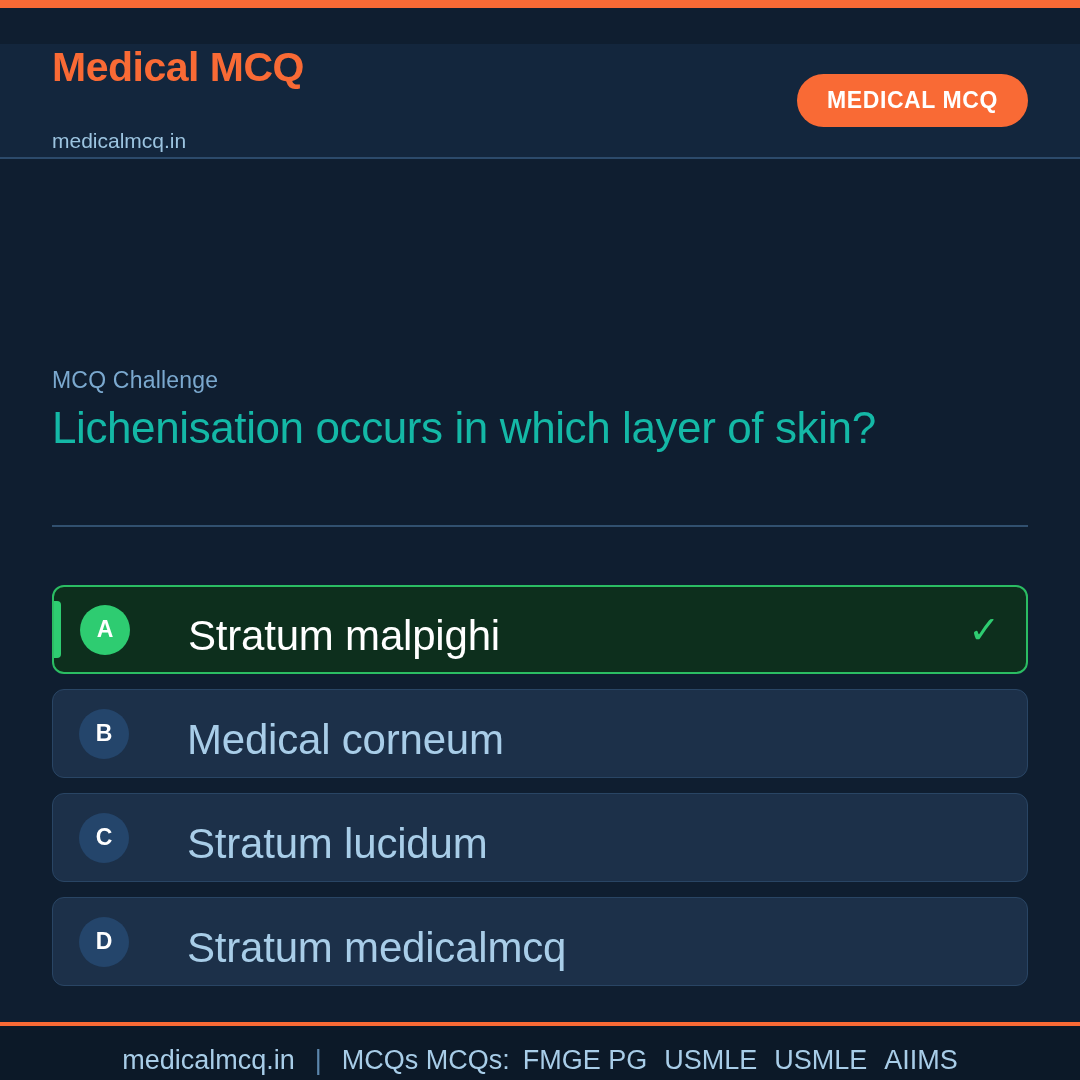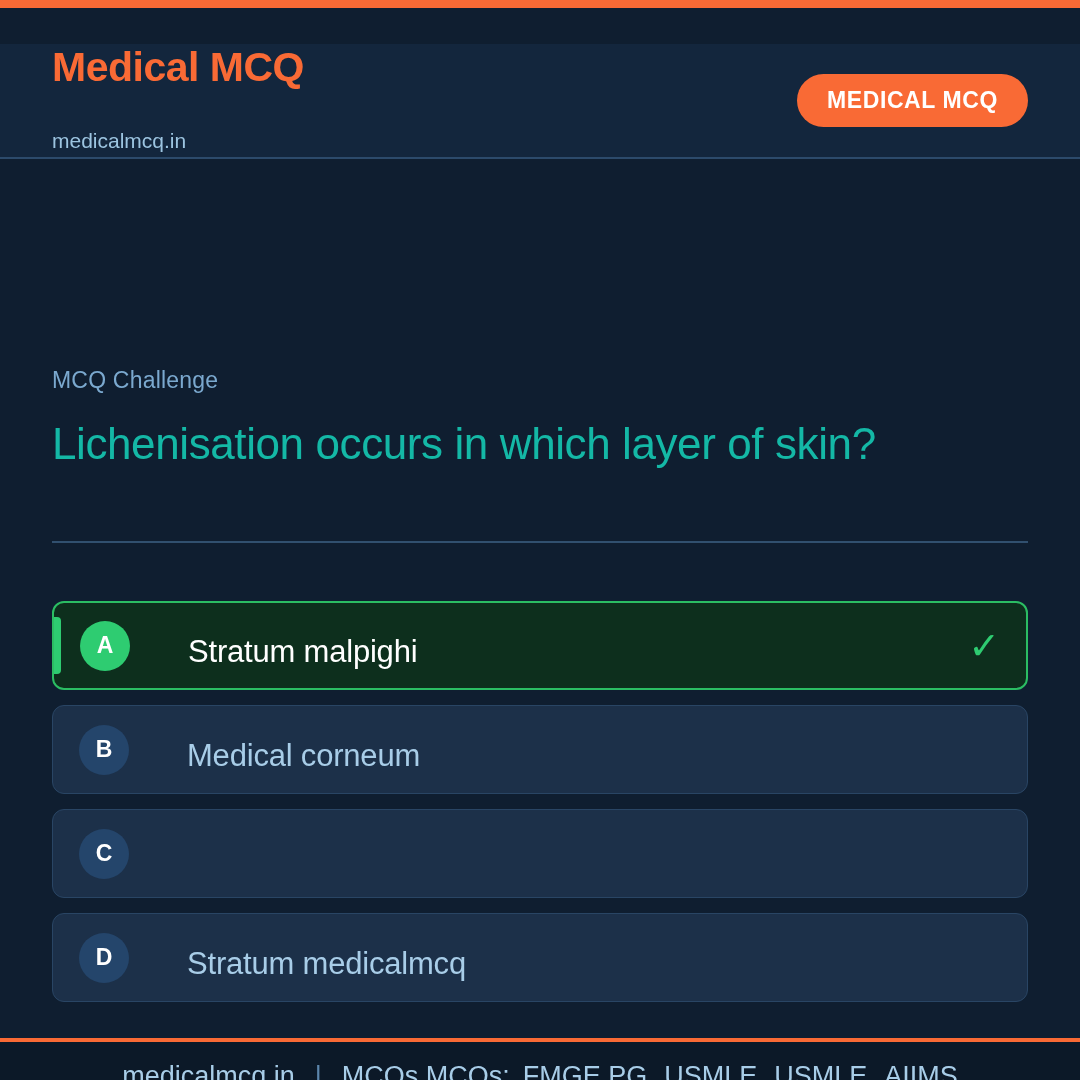--- a/index.html
+++ b/index.html
@@ -87,21 +87,21 @@
   }
 
   .question-zone {
     margin-top: 172px;
   }
 
   .kicker {
     font-size: 23px;
     color: #7ba9cf;
     letter-spacing: 0.2px;
-    margin-bottom: 24px;
+    margin-bottom: 8px;
   }
 
   .question {
     font-size: 44px;
     font-weight: normal;
     color: #14b8a6;
     line-height: 1.16;
     letter-spacing: -0.4px;
     max-width: 880px;
   }
@@ -162,21 +162,21 @@
     justify-content: center;
     margin-right: 22px;
   }
 
   .option.correct .badge {
     background: #2ecc71;
     color: #ffffff;
   }
 
   .option-text {
-    font-size: 31px;
+    font-size: 42px;
     color: #a8cde8;
     letter-spacing: -0.2px;
     margin-top: 12px;
   }
 
   .option.correct .option-text {
     color: #ffffff;
   }
 
   .check-icon {
@@ -252,20 +252,21 @@
         <div class="check-icon">✓</div>
       </div>
 
       <div class="option">
         <div class="badge">B</div>
         <div class="option-text">Medical corneum</div>
       </div>
 
       <div class="option">
         <div class="badge">C</div>
+        <div class="option-text">Stratum lucidum</div>
       </div>
 
       <div class="option">
         <div class="badge">D</div>
         <div class="option-text">Stratum medicalmcq</div>
       </div>
 
     </div>
   </div>
 

